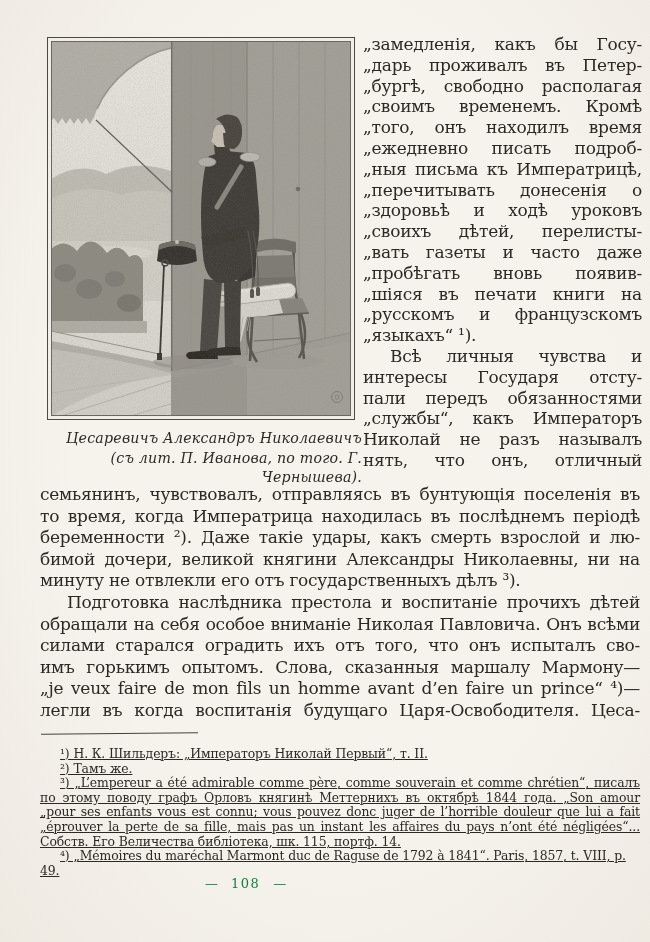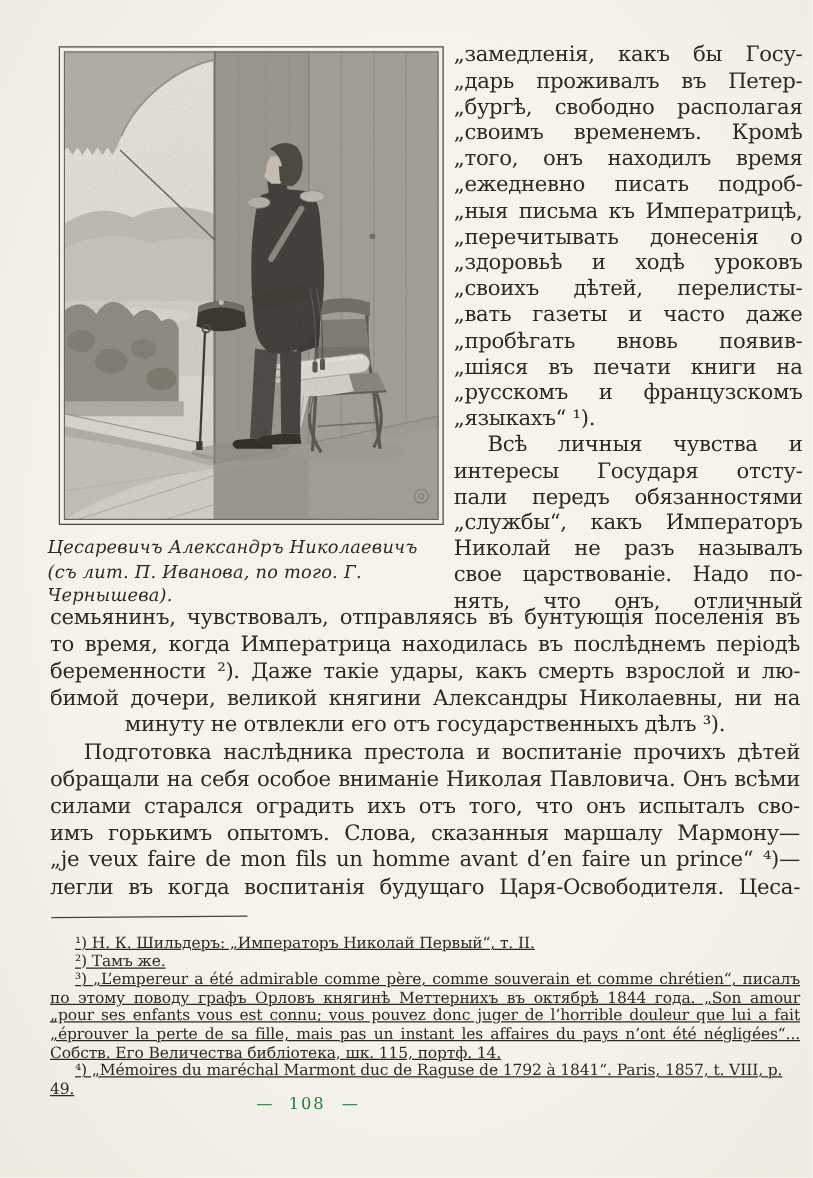--- a/index.html
+++ b/index.html
@@ -10,23 +10,23 @@
     color:#2c2925;
   }
   .line{
     height:20.8px;line-height:20.8px;font-size:17px;letter-spacing:-0.25px;
     white-space:normal;overflow:visible;
   }
   .j{text-align:justify;text-align-last:justify;}
   .ind{text-indent:27px;}
   .col{position:absolute;left:363px;top:34px;width:279px;}
   .full{position:absolute;left:40px;top:484px;width:600px;}
-  .full .line{height:21.6px;line-height:21.6px;text-align:center;}
+  .full .line{height:21.6px;line-height:21.6px;}
   .caption{
-    position:absolute;left:38px;top:429px;width:324px;text-align:left;
+    position:absolute;left:38px;top:429px;width:324px;text-align:right;
     font-style:italic;font-size:14.2px;line-height:19.5px;letter-spacing:0.2px;
   }
   .fnrule{
     position:absolute;left:41px;top:733px;width:157px;height:0;
     border-top:1.4px solid #45423c;transform:rotate(-0.5deg);
   }
   .fnotes{position:absolute;left:40px;top:747px;width:600px;}
   .fline{height:14.6px;line-height:14.6px;font-size:12.4px;letter-spacing:-0.1px;text-decoration:underline;}
   .fnotes .ind{text-indent:20px;}
   .pageno{
@@ -183,21 +183,20 @@
     <div class="line j">„вать газеты и часто даже</div>
     <div class="line j">„пробѣгать вновь появив-</div>
     <div class="line j">„шіяся въ печати книги на</div>
     <div class="line j">„русскомъ и французскомъ</div>
     <div class="line">„языкахъ“ ¹).</div>
     <div class="line j ind">Всѣ личныя чувства и</div>
     <div class="line j">интересы Государя отсту-</div>
     <div class="line j">пали передъ обязанностями</div>
     <div class="line j">„службы“, какъ Императоръ</div>
     <div class="line j">Николай не разъ называлъ</div>
-    <div class="line j">свое царствованіе. Надо по-</div>
     <div class="line j">нять, что онъ, отличный</div>
   </div>
 
 <div class="full">
 
 <div class="line j">семьянинъ, чувствовалъ, отправляясь въ бунтующія поселенія въ</div>
     <div class="line j">то время, когда Императрица находилась въ послѣднемъ періодѣ</div>
     <div class="line j">беременности ²). Даже такіе удары, какъ смерть взрослой и лю-</div>
     <div class="line j">бимой дочери, великой княгини Александры Николаевны, ни на</div>
     <div class="line">минуту не отвлекли его отъ государственныхъ дѣлъ ³).</div>

